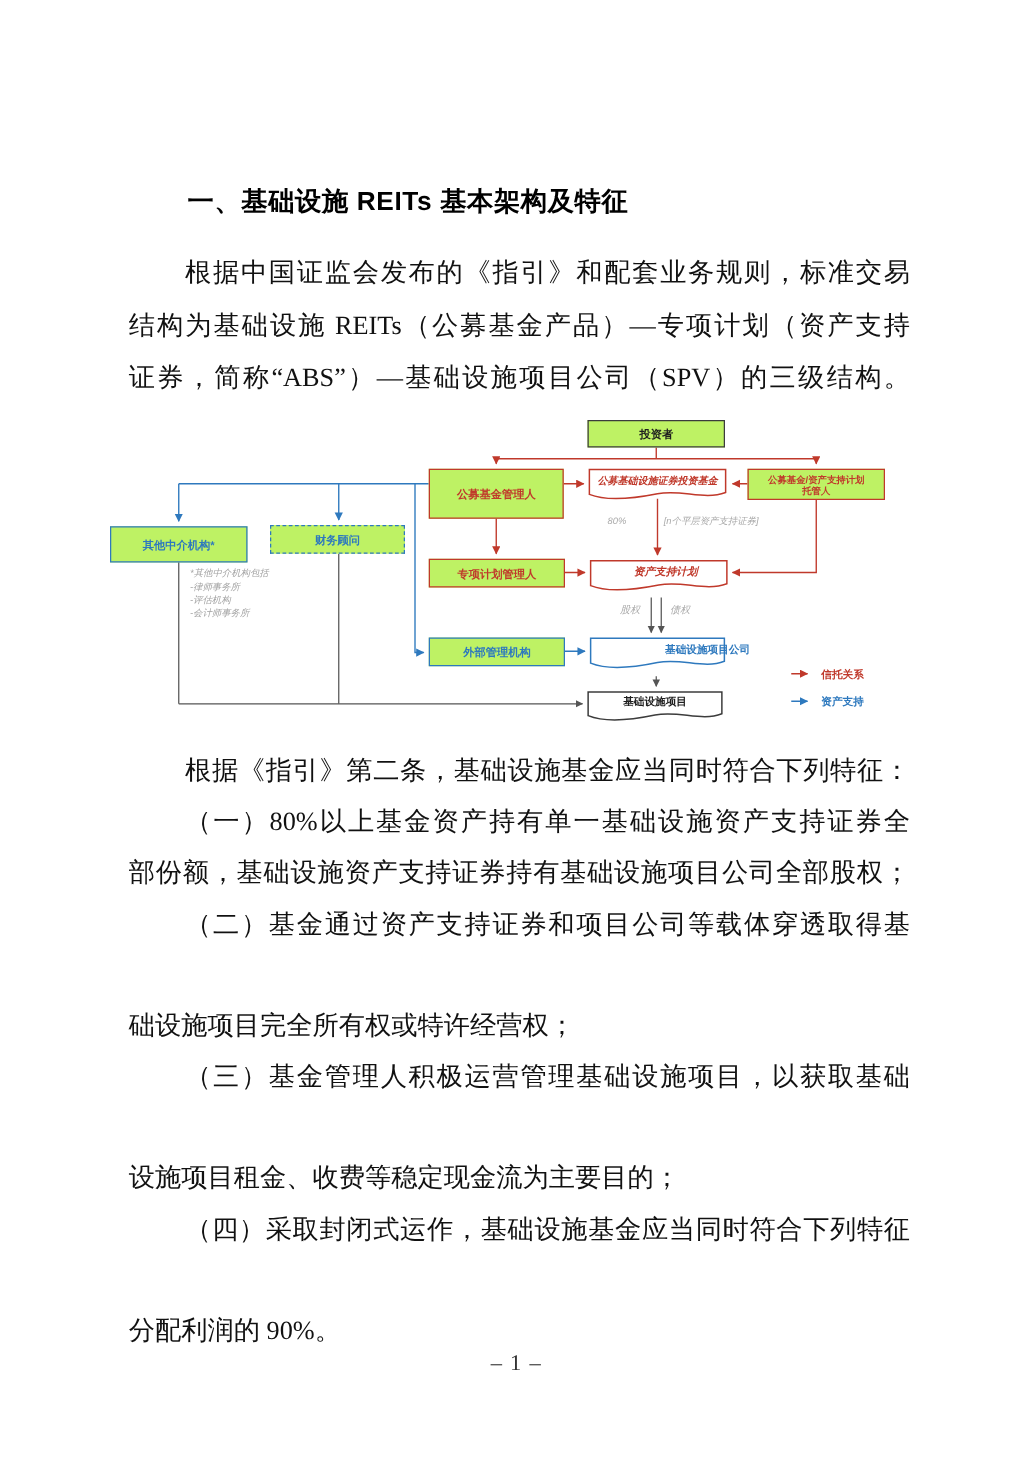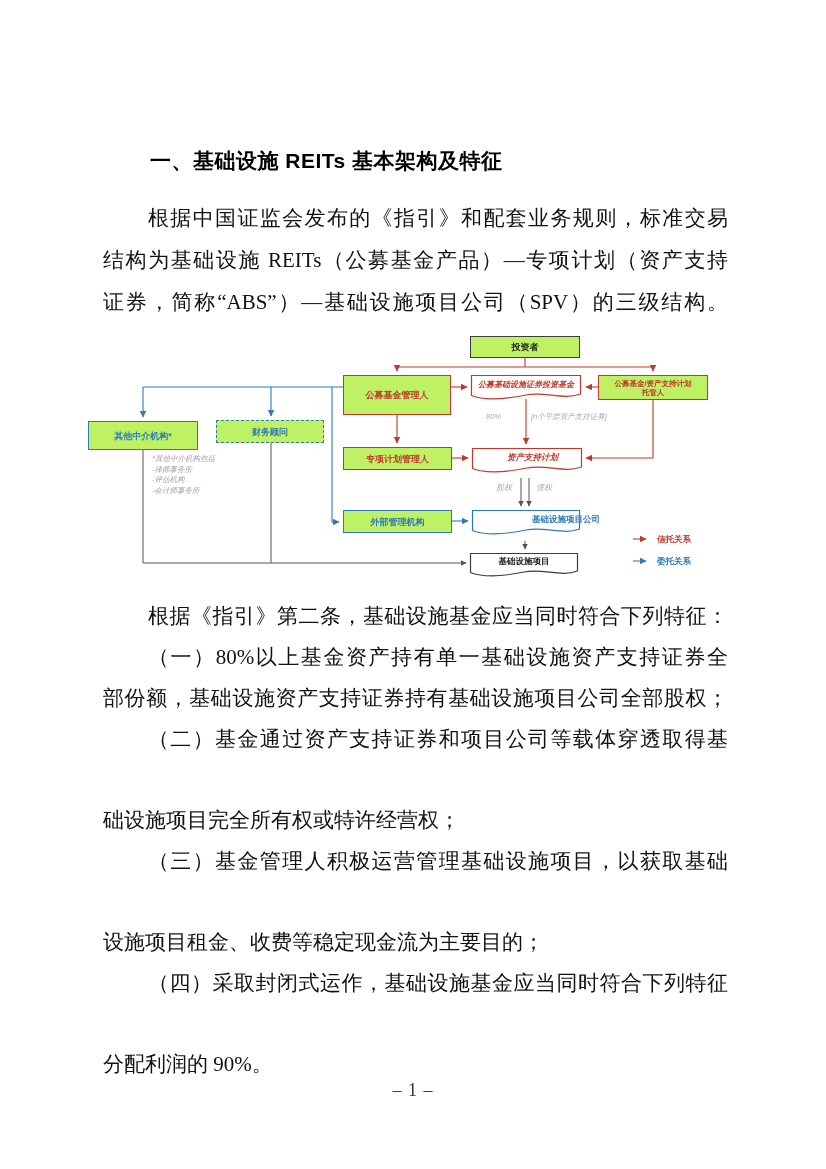--- a/index.html
+++ b/index.html
@@ -148,21 +148,21 @@
   <div class="g-label" style="left:451px;top:152px;font-size:8px;">债权</div>
 
   <div class="footnote">
     <div>*其他中介机构包括</div>
     <div>-律师事务所</div>
     <div>-评估机构</div>
     <div>-会计师事务所</div>
   </div>
 
   <div class="legend-label red" style="left:572px;top:204px;">信托关系</div>
-  <div class="legend-label blue" style="left:572px;top:226px;">委托关系</div>
+  <div class="legend-label blue" style="left:572px;top:226px;">资产支持</div>
 </div>
 
 <div class="para" id="para2">
   <div class="line indent">根据《指引》第二条，基础设施基金应当同时符合下列特征：</div>
   <div class="line indent">（一）80%以上基金资产持有单一基础设施资产支持证券全</div>
   <div class="line">部份额，基础设施资产支持证券持有基础设施项目公司全部股权；</div>
   <div class="line indent">（二）基金通过资产支持证券和项目公司等载体穿透取得基</div>
   <div class="line short">础设施项目完全所有权或特许经营权；</div>
   <div class="line indent">（三）基金管理人积极运营管理基础设施项目，以获取基础</div>
   <div class="line short">设施项目租金、收费等稳定现金流为主要目的；</div>

